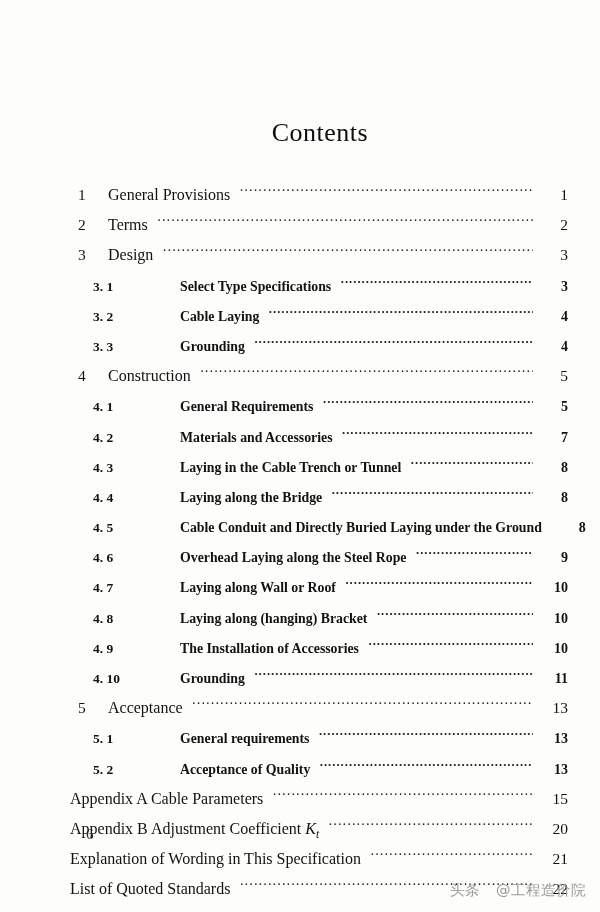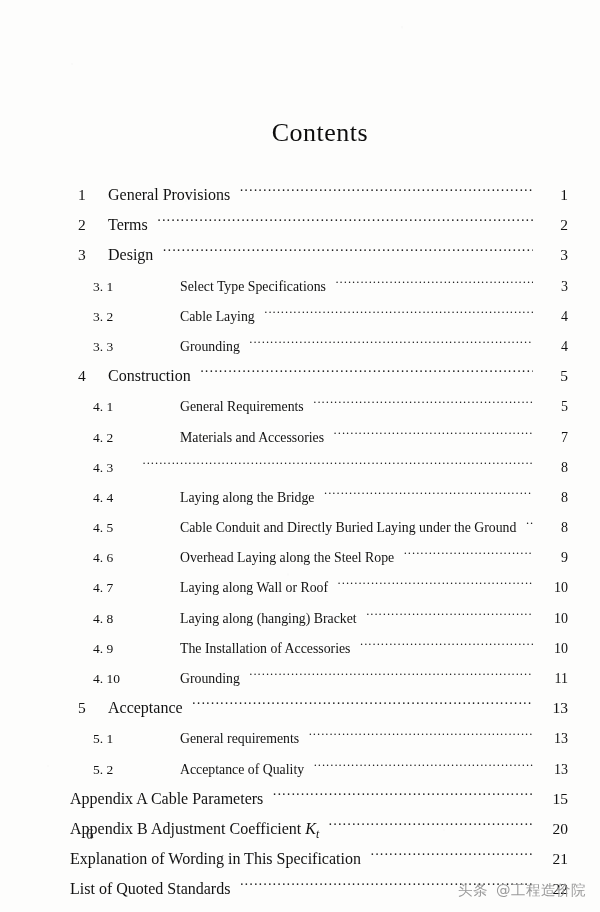--- a/index.html
+++ b/index.html
@@ -60,21 +60,21 @@
 
   .toc-row {
     display: flex;
     align-items: baseline;
     height: 30.2px;
     white-space: nowrap;
   }
 
   
   .lvl-1 { padding-left: 8px; }
-  .lvl-2 { padding-left: 23px; }
+  .lvl-2 { padding-left: 23px; font-weight: bold; }
   .lvl-0 { padding-left: 0px; }
 
   .row-num {
     flex: 0 0 auto;
     font-size: 15.5px;
     color: #121212;
   }
   .lvl-1 .row-num { width: 30px; }
   .lvl-2 .row-num { width: 40px; font-size: 13.5px; }
 
@@ -129,21 +129,21 @@
   .watermark {
     position: absolute;
     right: 14px;
     bottom: 12px;
     font-size: 14.5px;
     color: #9a9a9a;
     font-family: "DejaVu Sans", "Liberation Sans", sans-serif;
     letter-spacing: 0.5px;
     white-space: nowrap;
   }
-  .watermark .wm-mark { margin-right: 8px; }
+  .watermark .wm-mark { margin-right: 16px; }
 </style>
 </head>
 <body>
 
 <div class="page-texture"></div>
 
 <div class="page">
 
   <div class="toc-title">Contents</div>
 
@@ -197,20 +197,21 @@
         <span class="row-page">5</span>
       </div>
       <div class="toc-row lvl-2">
         <span class="row-num">4. 2</span>
         <span class="row-label">Materials and Accessories</span>
         <span class="row-leader"></span>
         <span class="row-page">7</span>
       </div>
       <div class="toc-row lvl-2">
         <span class="row-num">4. 3</span>
+        <span class="row-label">Laying in the Cable Trench or Tunnel</span>
         <span class="row-leader"></span>
         <span class="row-page">8</span>
       </div>
       <div class="toc-row lvl-2">
         <span class="row-num">4. 4</span>
         <span class="row-label">Laying along the Bridge</span>
         <span class="row-leader"></span>
         <span class="row-page">8</span>
       </div>
       <div class="toc-row lvl-2">

